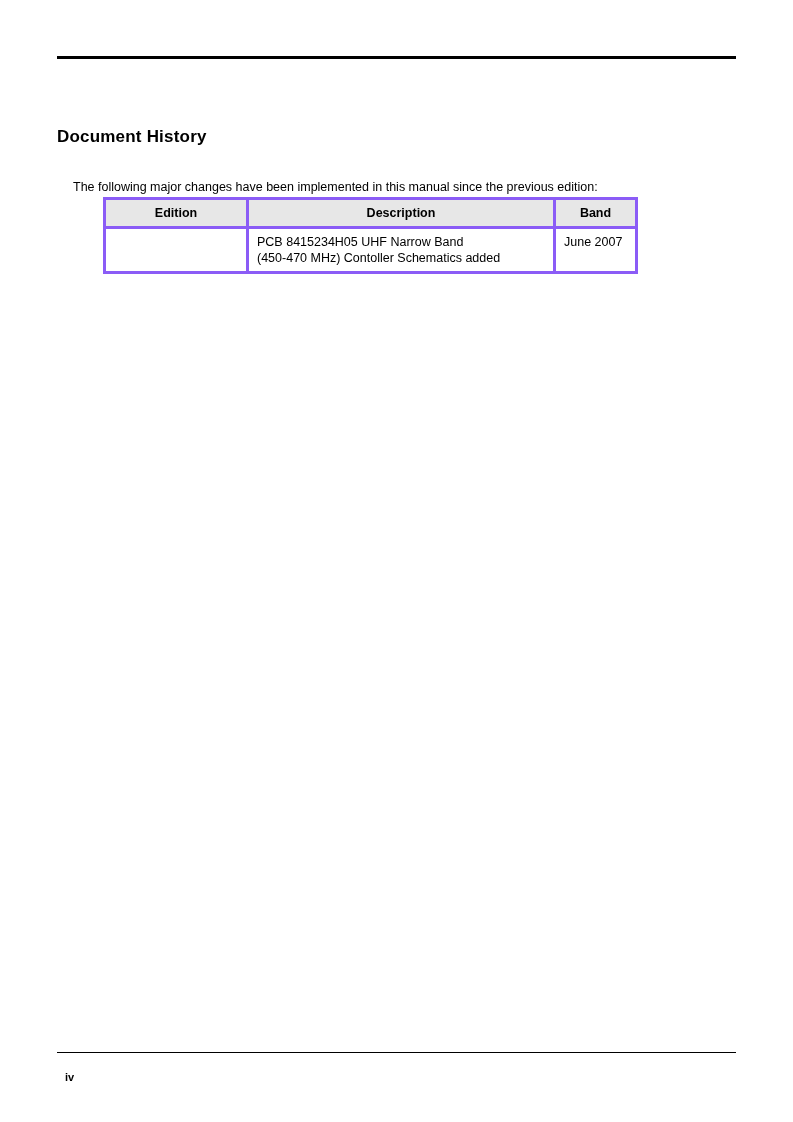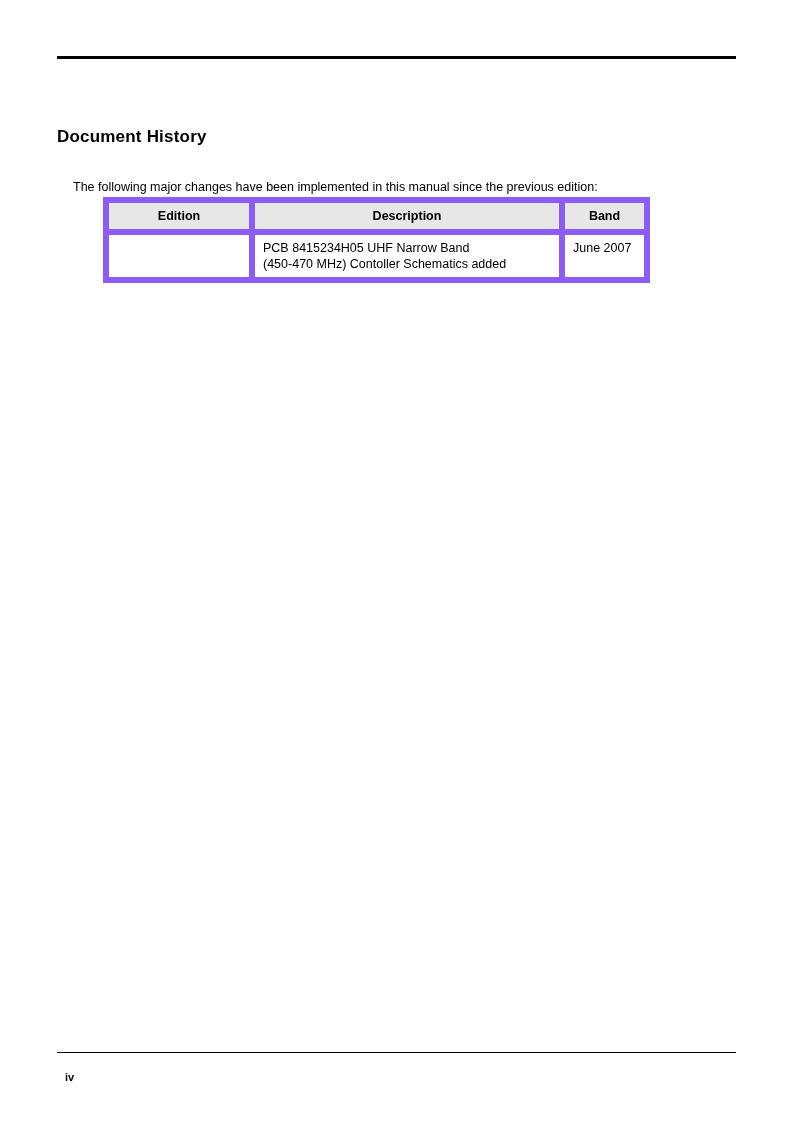--- a/index.html
+++ b/index.html
@@ -38,21 +38,21 @@
   }
   table.history-table {
     position: absolute;
     left: 103px;
     top: 197px;
     border-collapse: collapse;
     font-size: 12.5px;
   }
   table.history-table th,
   table.history-table td {
-    border: 6px solid #8b5cf6;
+    border: 3px solid #8b5cf6;
     vertical-align: top;
     line-height: 16px;
   }
   table.history-table th {
     background: #e7e7e7;
     font-weight: bold;
     text-align: center;
     padding: 5px 6px;
     font-size: 12.5px;
   }

